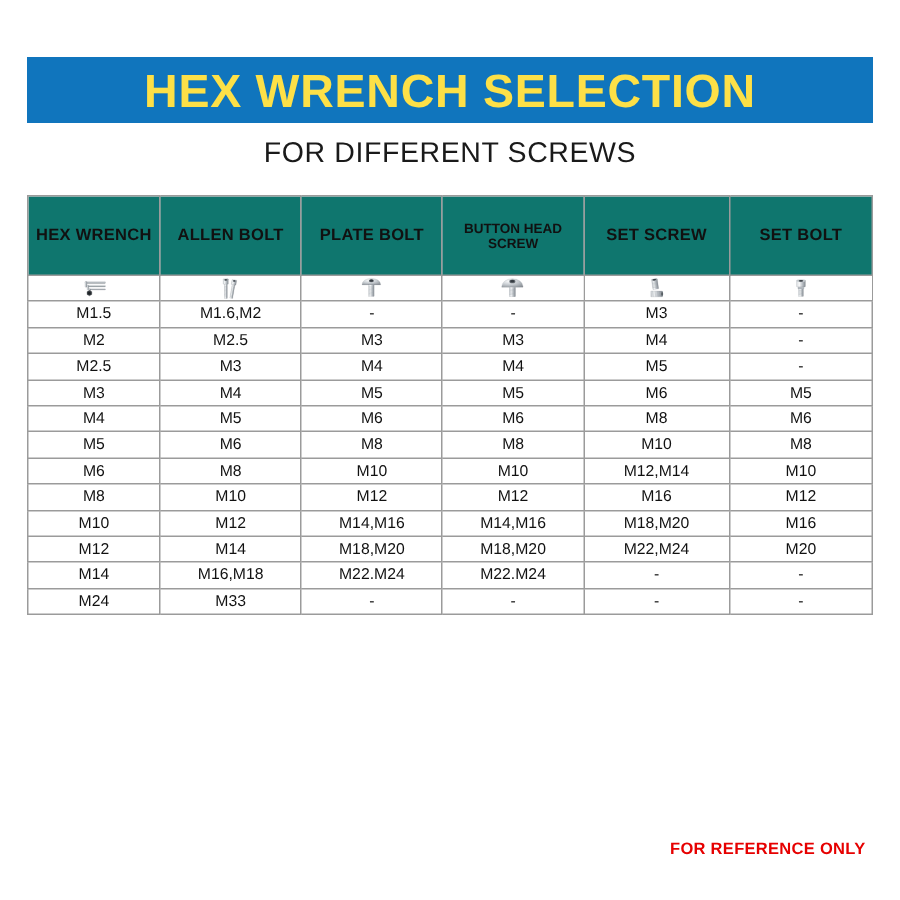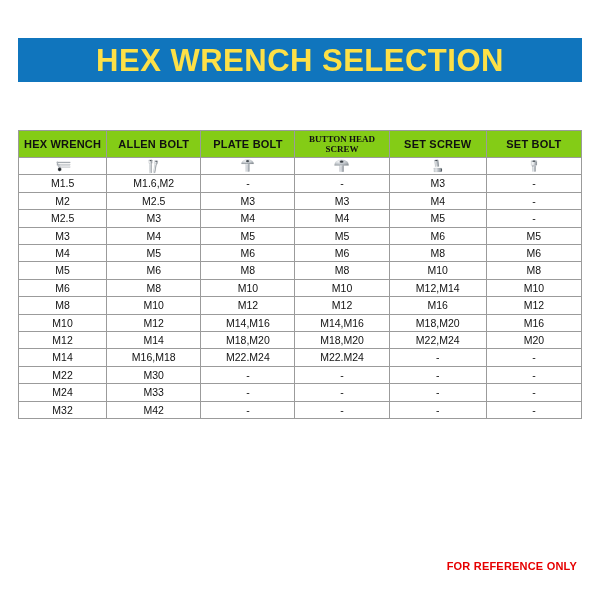--- a/index.html
+++ b/index.html
@@ -63,27 +63,26 @@
     border: 1px solid #9b9b9b;
     text-align: center;
     vertical-align: middle;
   }
   table.spec thead th {
     font-size: 11px;
     font-weight: bold;
     letter-spacing: 0.2px;
     color: #111111;
     height: 22px;
-    padding: 2px 1px;
-    background: #84cc16;
+    padding: 15px 1px;
+    background: #0f766e;
   }
   table.spec thead th.narrow-head {
     font-size: 9px;
     letter-spacing: 0;
-    font-family: Liberation Serif, serif;
   }
   tr.image-row td {
     height: 72px;
     padding: 0;
     position: relative;
     background: #ffffff;
   }
   table.spec tbody td {
     font-size: 10.5px;
     color: #111111;
@@ -118,20 +117,21 @@
 </style>
 </head>
 <body>
 
 <div class="page">
 
   <div class="title-bar">
     <span class="title-text">HEX WRENCH SELECTION</span>
   </div>
 
+  <div class="subtitle">FOR DIFFERENT SCREWS</div>
 
   <div class="table-wrap">
     <table class="spec">
       <colgroup>
         <col class="col1">
           <col class="col2">
           <col class="col3">
           <col class="col4">
           <col class="col5">
           <col class="col6">
@@ -450,38 +450,22 @@
           </tr>
           <tr>
             <td>M14</td>
             <td>M16,M18</td>
             <td>M22.M24</td>
             <td>M22.M24</td>
             <td>-</td>
             <td>-</td>
           </tr>
           <tr>
-            <td>M22</td>
-            <td>M30</td>
-            <td>-</td>
-            <td>-</td>
-            <td>-</td>
-            <td>-</td>
-          </tr>
-          <tr>
             <td>M24</td>
             <td>M33</td>
-            <td>-</td>
-            <td>-</td>
-            <td>-</td>
-            <td>-</td>
-          </tr>
-          <tr>
-            <td>M32</td>
-            <td>M42</td>
             <td>-</td>
             <td>-</td>
             <td>-</td>
             <td>-</td>
           </tr>
         </tbody>
     </table>
   </div>
 
   <div class="footnote">FOR REFERENCE ONLY</div>

